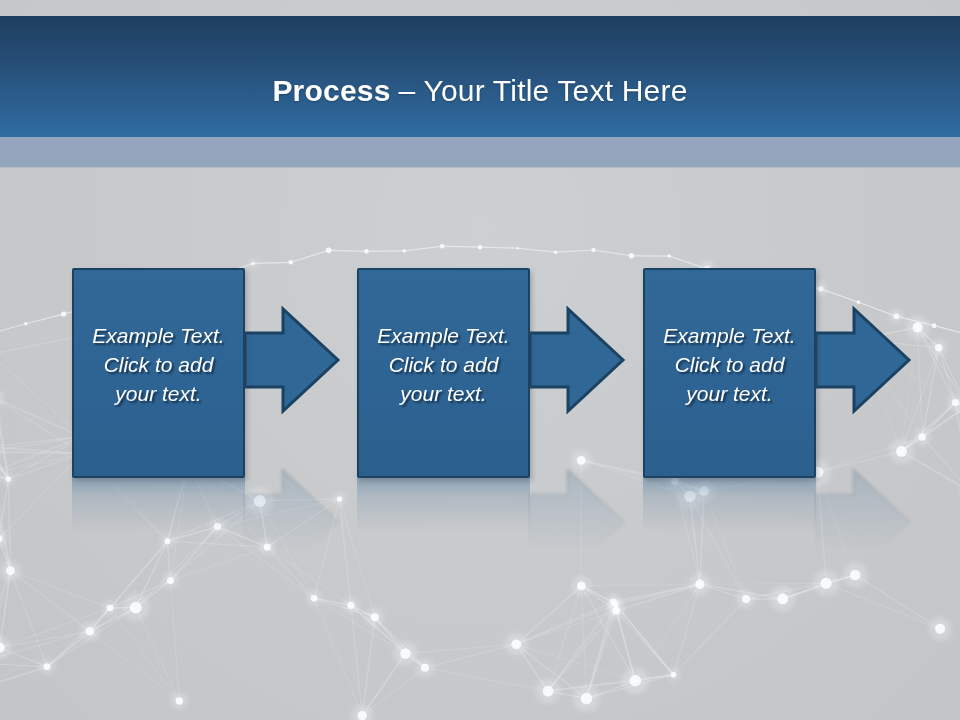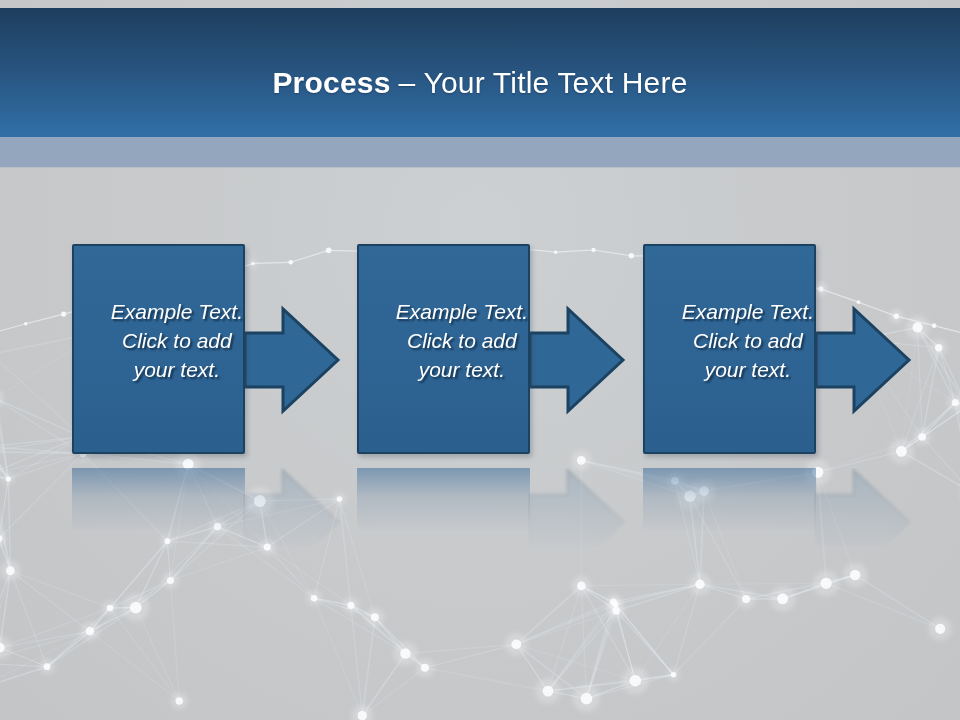--- a/index.html
+++ b/index.html
@@ -5,40 +5,40 @@
   html,body{margin:0;padding:0;background:#555;}
   .slide{
     position:relative;width:960px;height:720px;overflow:hidden;
     background:radial-gradient(ellipse at 50% 32%, #cdd0d2 0%, #c7c9cb 55%, #c3c5c7 100%);
     font-family:"Liberation Sans", sans-serif;
   }
   
   #plexus{position:absolute;left:0;top:0;width:960px;height:720px;z-index:0;}
   
   .titlebar{
-    position:absolute;left:0;top:8px;width:960px;height:137px;z-index:3;
+    position:absolute;left:0;top:16px;width:960px;height:137px;z-index:3;
     background:linear-gradient(180deg,#1e3e5e 0%, #27517b 40%, #3173ac 100%);
     display:flex;align-items:center;justify-content:center;
   }
   .titlebar h1{
     margin:0;padding-top:13px;color:#ffffff;font-size:30px;font-weight:400;
     letter-spacing:.2px;text-shadow:0 1px 2px rgba(0,0,0,.25);
   }
   .titlebar h1 b{font-weight:700;margin-right:8px;}
   .subband{
     position:absolute;left:0;top:137px;width:960px;height:30px;z-index:3;
     background:#93a6be;border-bottom:1px solid #b9bec4;
   }
   
   .box{
-    position:absolute;top:244px;width:173px;height:210px;z-index:2;box-sizing:border-box;
+    position:absolute;top:268px;width:173px;height:210px;z-index:2;box-sizing:border-box;
     background:linear-gradient(180deg,#306898 0%, #2e6494 55%, #2b5f8d 100%);
     border:2.5px solid #1b4261;border-radius:2px;
     box-shadow:2px 3px 5px rgba(60,70,82,.30);
-    display:flex;align-items:center;justify-content:flex-end;text-align:center;
+    display:flex;align-items:center;justify-content:center;text-align:center;
     cursor:pointer;
   }
   .box-text{transform:translateY(-9px);}
   .box-text div{
     color:#ffffff;font-style:italic;font-size:21px;line-height:29px;font-weight:400;
     text-shadow:2px 2px 2px rgba(12,32,52,.75);white-space:nowrap;
   }
   
   .reflection{
     position:absolute;top:468px;width:173px;height:64px;z-index:1;

